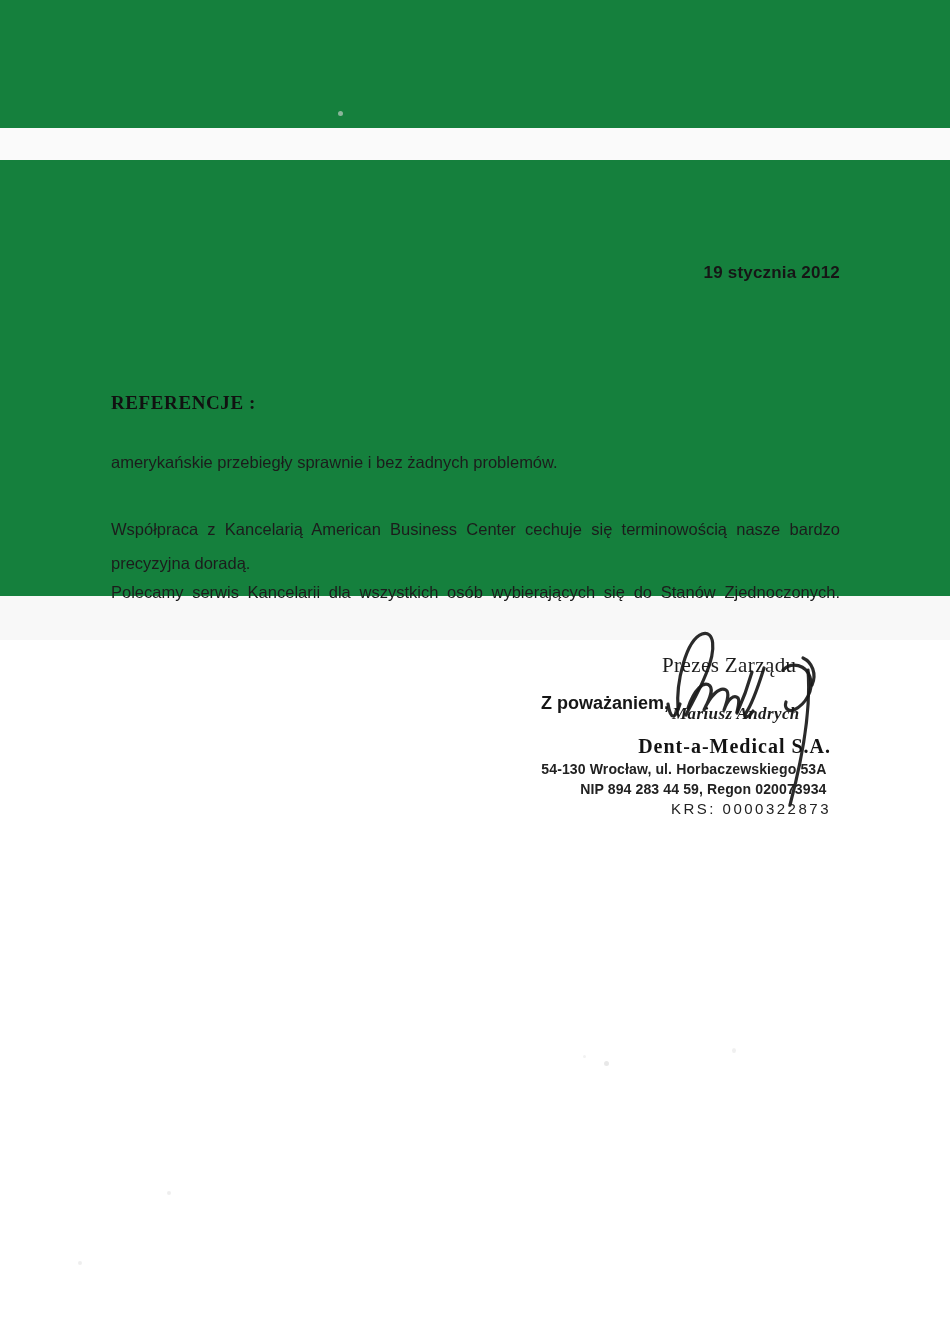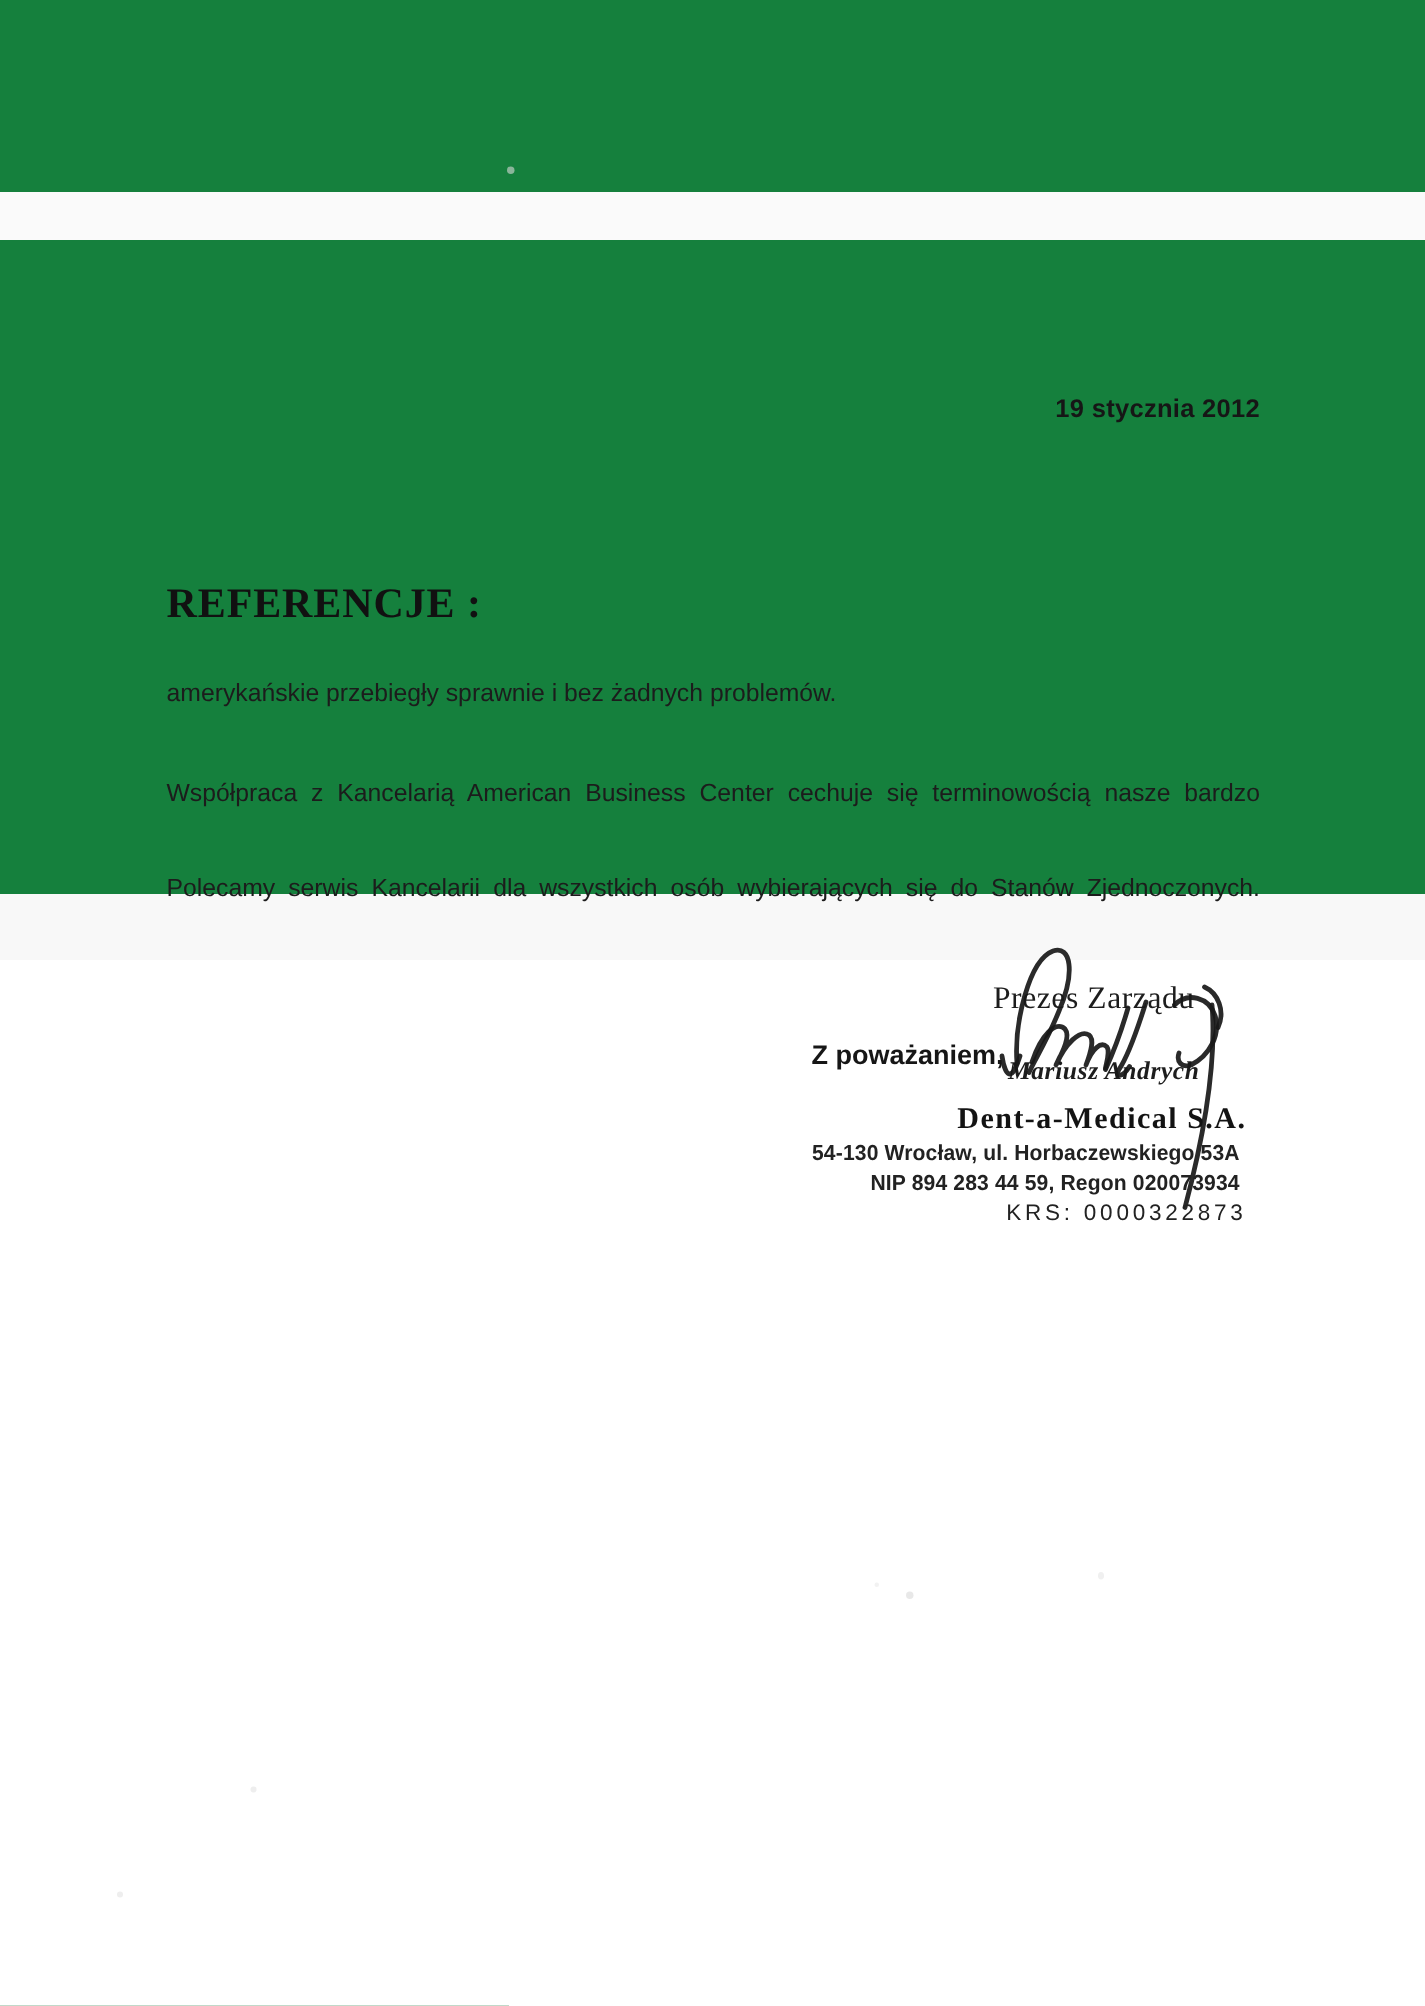--- a/index.html
+++ b/index.html
@@ -33,21 +33,21 @@
     letter-spacing: 0.2px;
     color: #161616;
     line-height: 24px;
   }
   .heading {
     position: absolute;
     top: 390px;
     left: 111px;
     font-family: "Liberation Serif", serif;
     font-weight: 700;
-    font-size: 28px;
+    font-size: 19px;
     letter-spacing: 0.6px;
     color: #111;
     line-height: 26px;
   }
   .para {
     position: absolute;
     left: 111px;
     width: 729px;
     font-size: 16.5px;
     line-height: 33.5px;
@@ -157,20 +157,21 @@
 
   <div class="date-line">19 stycznia 2012</div>
 
   <div class="heading">REFERENCJE :</div>
 
   <div class="para para-1">
     <div class="pline">amerykańskie przebiegły sprawnie i bez żadnych problemów.</div>
   </div>
   <div class="para para-2">
     <div class="pline jline">Współpraca z Kancelarią American Business Center cechuje się terminowością nasze bardzo</div>
+    <div class="pline">precyzyjna doradą.</div>
   </div>
   <div class="para para-3">
     <div class="pline jline">Polecamy serwis Kancelarii dla wszystkich osób wybierających się do Stanów Zjednoczonych.</div>
   </div>
 
   <div class="closing">Z poważaniem,</div>
   <div class="sig-title">Prezes Zarządu</div>
   <div class="sig-name">Mariusz Andrych</div>
 
   <svg class="sig-scribble" viewBox="0 0 200 200" aria-hidden="true">

